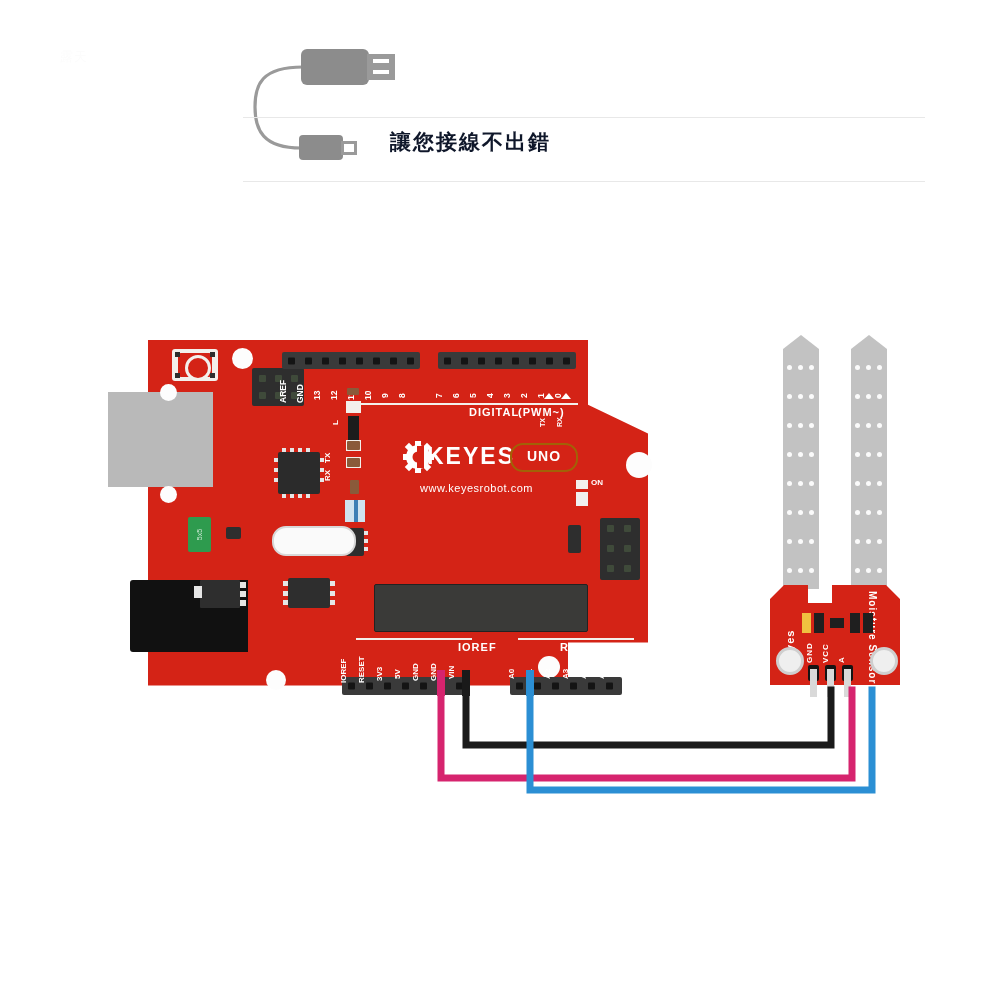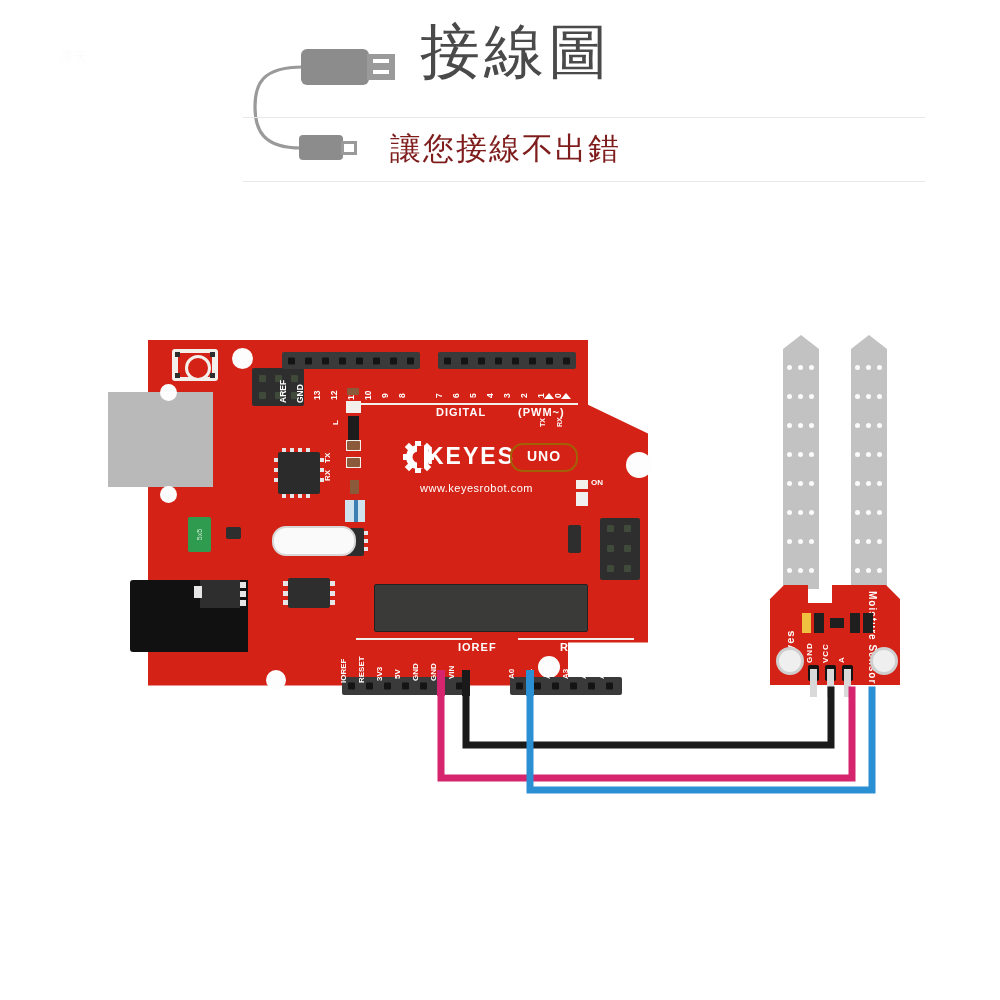--- a/index.html
+++ b/index.html
@@ -5,22 +5,22 @@
   html,body{margin:0;padding:0;background:#fff;}
   body{width:1000px;height:1000px;position:relative;overflow:hidden;
        font-family:"Liberation Sans","DejaVu Sans",sans-serif;}
   .stage{position:absolute;inset:0;width:1000px;height:1000px;}
 
   
   .header{position:absolute;left:0;top:0;width:1000px;height:205px;}
   .usb-art{position:absolute;left:243px;top:40px;width:170px;height:135px;}
   .hdr-title{position:absolute;left:420px;top:22px;font-size:60px;color:#4a4a4a;
              letter-spacing:4px;line-height:1;font-weight:400;white-space:nowrap;}
-  .hdr-sub{position:absolute;left:390px;top:128px;font-size:31px;color:#7f1d1d;
-           letter-spacing:2px;white-space:nowrap;}
+  .hdr-sub{position:absolute;left:390px;top:128px;font-size:21px;color:#0f172a;
+           letter-spacing:2px;white-space:nowrap;font-weight:bold;}
   .hdr-rule{position:absolute;background:#e8e8e8;height:1px;}
   .watermark{position:absolute;left:60px;top:48px;font-size:13px;color:#fcfcfc;
              letter-spacing:1px;}
 
   
   .board{position:absolute;left:148px;top:340px;width:500px;height:360px;}
   .board-body{position:absolute;inset:0;background:#d42316;
       clip-path:polygon(0 0,88% 0,88% 18%,100% 26%,100% 84%,84% 84%,84% 96%,0 96%);
       box-shadow:0 0 0 0 transparent;}
   .silk{position:absolute;background:#f3f0ec;}
@@ -82,21 +82,20 @@
       <path d="M60 27 C18 27 12 45 12 67 C12 90 20 108 58 108" fill="none" stroke="#9a9a9a" stroke-width="3.2"></path>
       <rect x="58" y="9" width="68" height="36" rx="6" fill="#8c8c8c"></rect>
       <rect x="124" y="14" width="28" height="26" fill="#9a9a9a"></rect>
       <rect x="130" y="19" width="16" height="4" fill="#fff"></rect>
       <rect x="130" y="30" width="16" height="4" fill="#fff"></rect>
       <rect x="56" y="95" width="44" height="25" rx="4" fill="#8c8c8c"></rect>
       <rect x="98" y="101" width="16" height="14" fill="#9a9a9a"></rect>
       <rect x="101" y="104" width="10" height="8" fill="#fff"></rect>
     </svg>
 
-    <div class="hdr-title">接線圖</div>
     <div class="hdr-rule" style="left:243px;top:117px;width:682px;"></div>
     <div class="hdr-sub">讓您接線不出錯</div>
     <div class="hdr-rule" style="left:243px;top:181px;width:682px;"></div>
   </div>
 
   <div class="board">
     <div class="board-body"></div>
 
     <div class="usbjack"></div>
     <div class="barrel"></div>
@@ -165,21 +164,21 @@
     <div class="pinlabel" style="left:381px;top:48px;">2</div>
     <div class="pinlabel" style="left:398px;top:48px;">1</div>
     <div class="pinlabel" style="left:415px;top:48px;">0</div>
 
     <div style="position:absolute;left:396px;top:53px;width:0;height:0;border-left:5px solid transparent;border-right:5px solid transparent;border-bottom:6px solid #fff;"></div>
     <div style="position:absolute;left:413px;top:53px;width:0;height:0;border-left:5px solid transparent;border-right:5px solid transparent;border-bottom:6px solid #fff;"></div>
     <div class="pinlabel" style="left:398px;top:80px;font-size:7px;">TX</div>
     <div class="pinlabel" style="left:415px;top:80px;font-size:7px;">RX</div>
 
     <div class="silk" style="left:205px;top:63px;width:225px;height:2px;"></div>
-    <div class="seclabel" style="left:288px;top:66px;">DIGITAL</div>
+    <div class="seclabel" style="left:321px;top:66px;">DIGITAL</div>
     <div class="seclabel" style="left:370px;top:66px;">(PWM~)</div>
 
     <div class="led" style="left:199px;top:48px;width:12px;height:7px;"></div>
     <div class="silk" style="left:198px;top:61px;width:15px;height:12px;"></div>
     <div class="pinlabel" style="left:192px;top:76px;font-size:8px;">L</div>
     <div class="res" style="left:200px;top:76px;width:11px;height:25px;background:#1c1c1c;"></div>
     <div class="silk" style="left:198px;top:100px;width:15px;height:11px;"></div>
     <div class="led" style="left:199px;top:101px;width:13px;height:9px;"></div>
     <div class="pinlabel" style="left:184px;top:114px;font-size:8px;">TX</div>
     <div class="silk" style="left:198px;top:117px;width:15px;height:11px;"></div>

